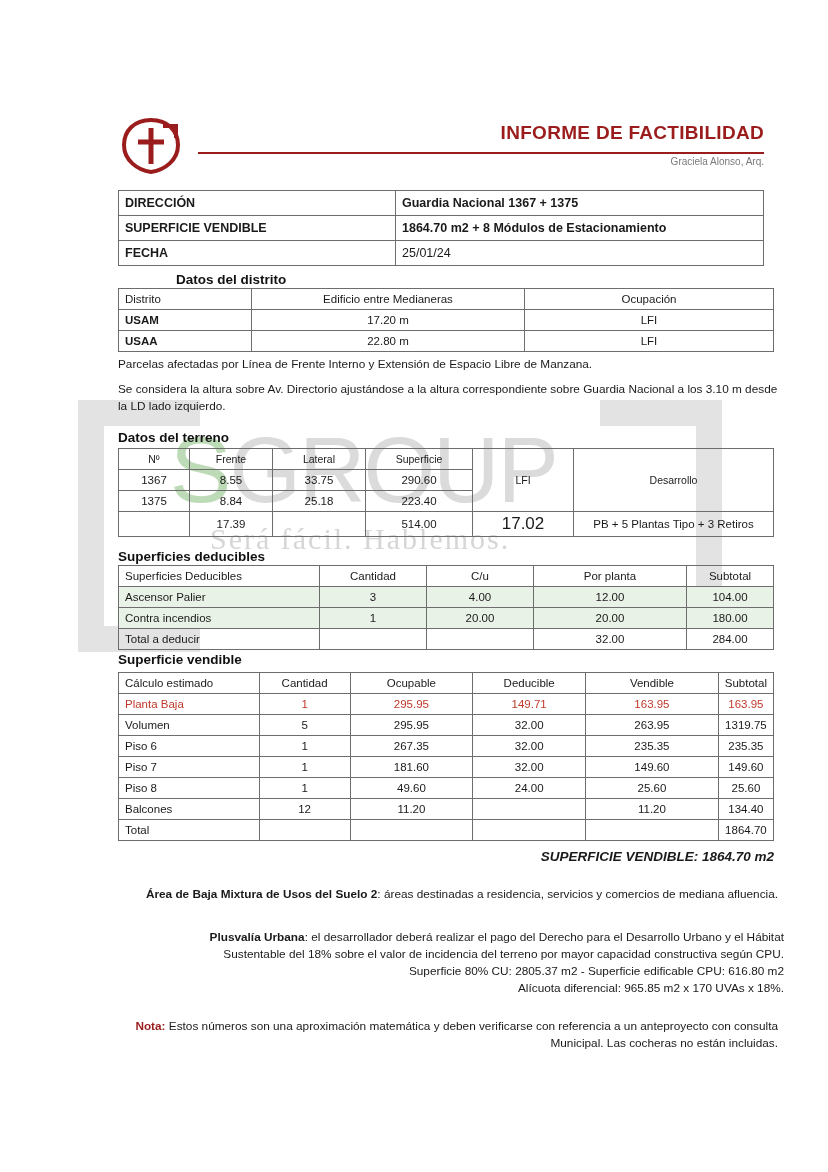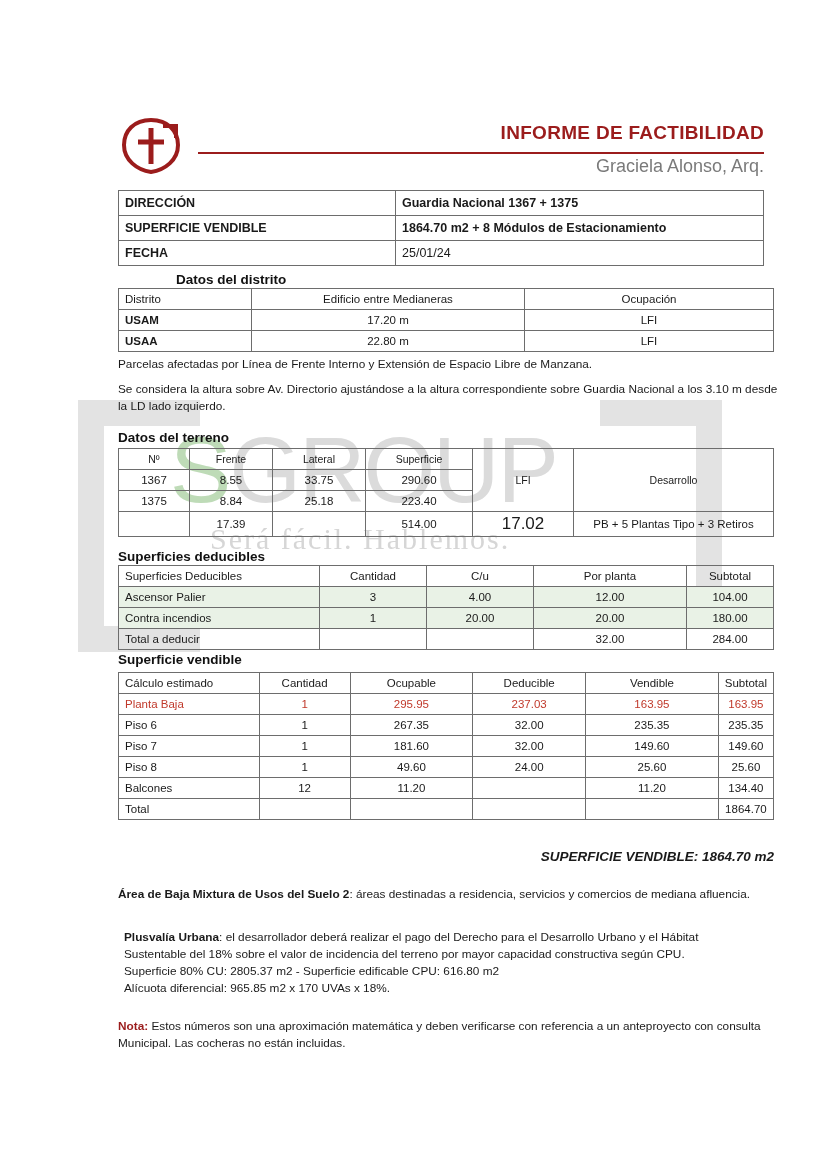--- a/index.html
+++ b/index.html
@@ -114,21 +114,21 @@
     top: 4px;
     font-size: 19px;
     font-weight: bold;
     color: #9b1c1c;
     letter-spacing: .3px;
   }
   .title-sub {
     position: absolute;
     right: 0;
     top: 38px;
-    font-size: 18px;
+    font-size: 10px;
     color: #7a7a7a;
   }
   
   table {
     border-collapse: collapse;
     position: absolute;
     font-size: 11.5px;
   }
   table td, table th {
     border: 1px solid #6d6d6d;
@@ -213,20 +213,21 @@
     font-size: 13.5px;
     font-weight: bold;
     font-style: italic;
     margin-left: 36px;
   }
   .blk {
     position: absolute;
     font-size: 11.8px;
     line-height: 17px;
     width: 660px;
+    text-align: right;
   }
   #b1 { left: 118px; top: 886px; }
   #b2 { left: 124px; top: 929px; }
   #b3 { left: 118px; top: 1018px; }
   .blk b { font-weight: bold; }
   .note-label { color: #9b1c1c; font-weight: bold; }
 </style>
 </head>
 <body>
 
@@ -372,23 +373,31 @@
         <td class="c" style="width:78px">Cantidad</td>
         <td class="c" style="width:110px">Ocupable</td>
         <td class="c" style="width:100px">Deducible</td>
         <td class="c" style="width:120px">Vendible</td>
         <td class="c">Subtotal</td>
       </tr>
       <tr class="redrow">
         <td class="l">Planta Baja</td>
         <td class="c">1</td>
         <td class="c">295.95</td>
-        <td class="c">237.03</td>
+        <td class="c">149.71</td>
         <td class="c">163.95</td>
         <td class="c">163.95</td>
+      </tr>
+      <tr>
+        <td class="l">Volumen</td>
+        <td class="c">5</td>
+        <td class="c">295.95</td>
+        <td class="c">32.00</td>
+        <td class="c">263.95</td>
+        <td class="c">1319.75</td>
       </tr>
       <tr>
         <td class="l">Piso 6</td>
         <td class="c">1</td>
         <td class="c">267.35</td>
         <td class="c">32.00</td>
         <td class="c">235.35</td>
         <td class="c">235.35</td>
       </tr>
       <tr>

